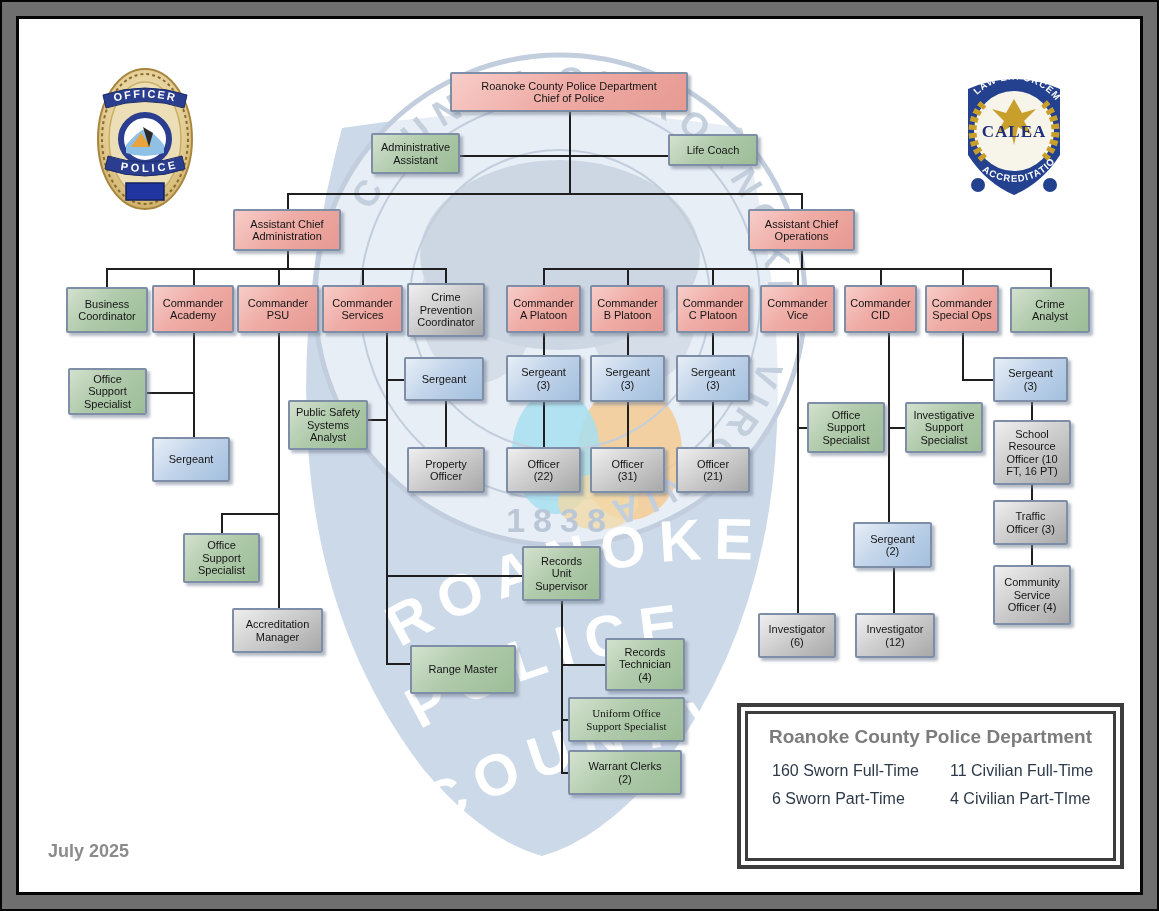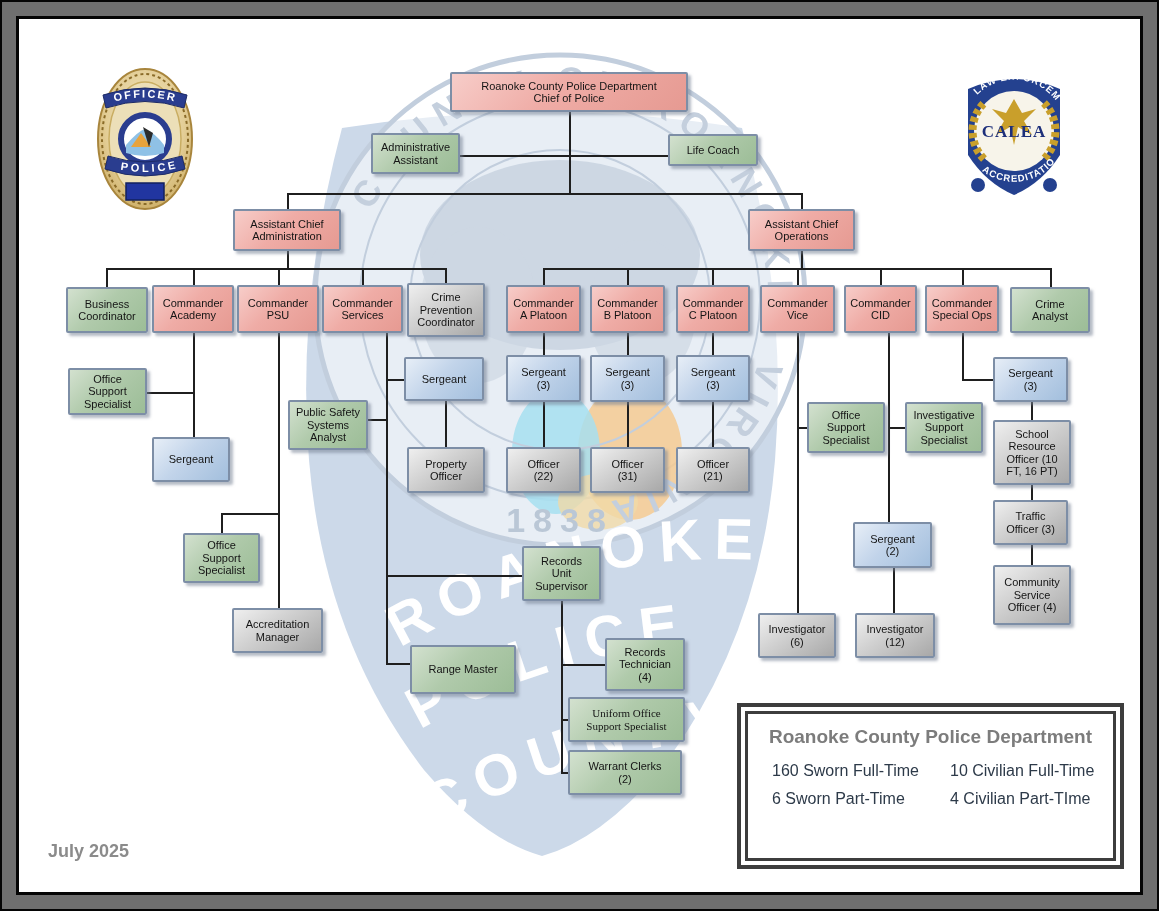--- a/index.html
+++ b/index.html
@@ -357,21 +357,21 @@
         </div>
       </div>
 
     <div class="legend">
       <div class="legend-inner">
         <div class="legend-title">
           <div>Roanoke County Police Department</div>
         </div>
         <div class="legend-stats">
           <span>160 Sworn Full-Time</span>
-          <span>10 Civilian Full-Time</span>
+          <span>11 Civilian Full-Time</span>
           <span>6 Sworn Part-Time</span>
           <span>4 Civilian Part-TIme</span>
         </div>
       </div>
     </div>
 
     <div class="date-label">July 2025</div>
   </div>
 </div>
 

